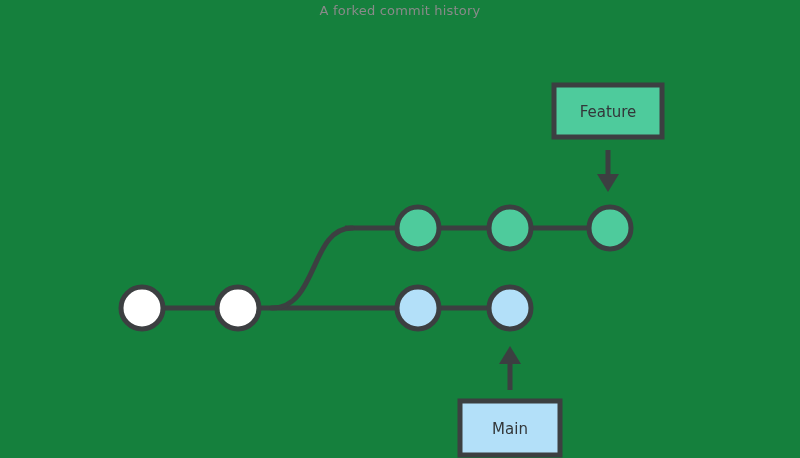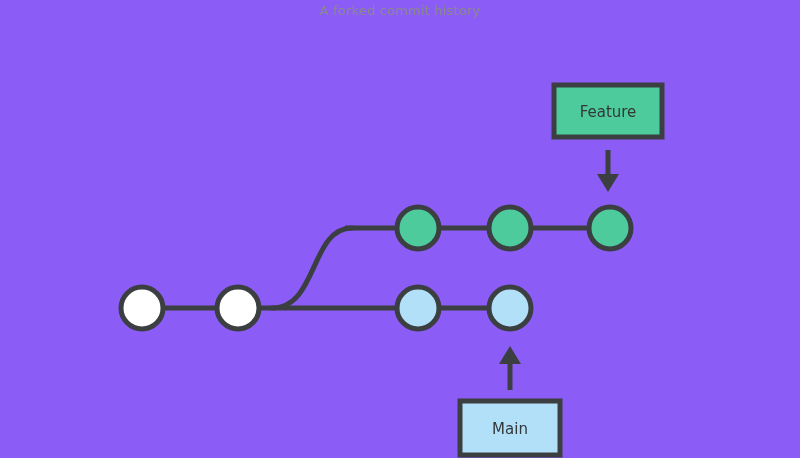--- a/index.html
+++ b/index.html
@@ -11,21 +11,21 @@
     width: 800px;
     height: 458px;
     overflow: hidden;
     font-family: "DejaVu Sans", sans-serif;
     position: relative;
   }
   #diagram-root {
     position: relative;
     width: 800px;
     height: 458px;
-    background: #8b5cf6;
+    background: #15803d;
   }
   svg.canvas {
     position: absolute;
     left: 0;
     top: 0;
     width: 800px;
     height: 458px;
     display: block;
   }
   .title-text {

